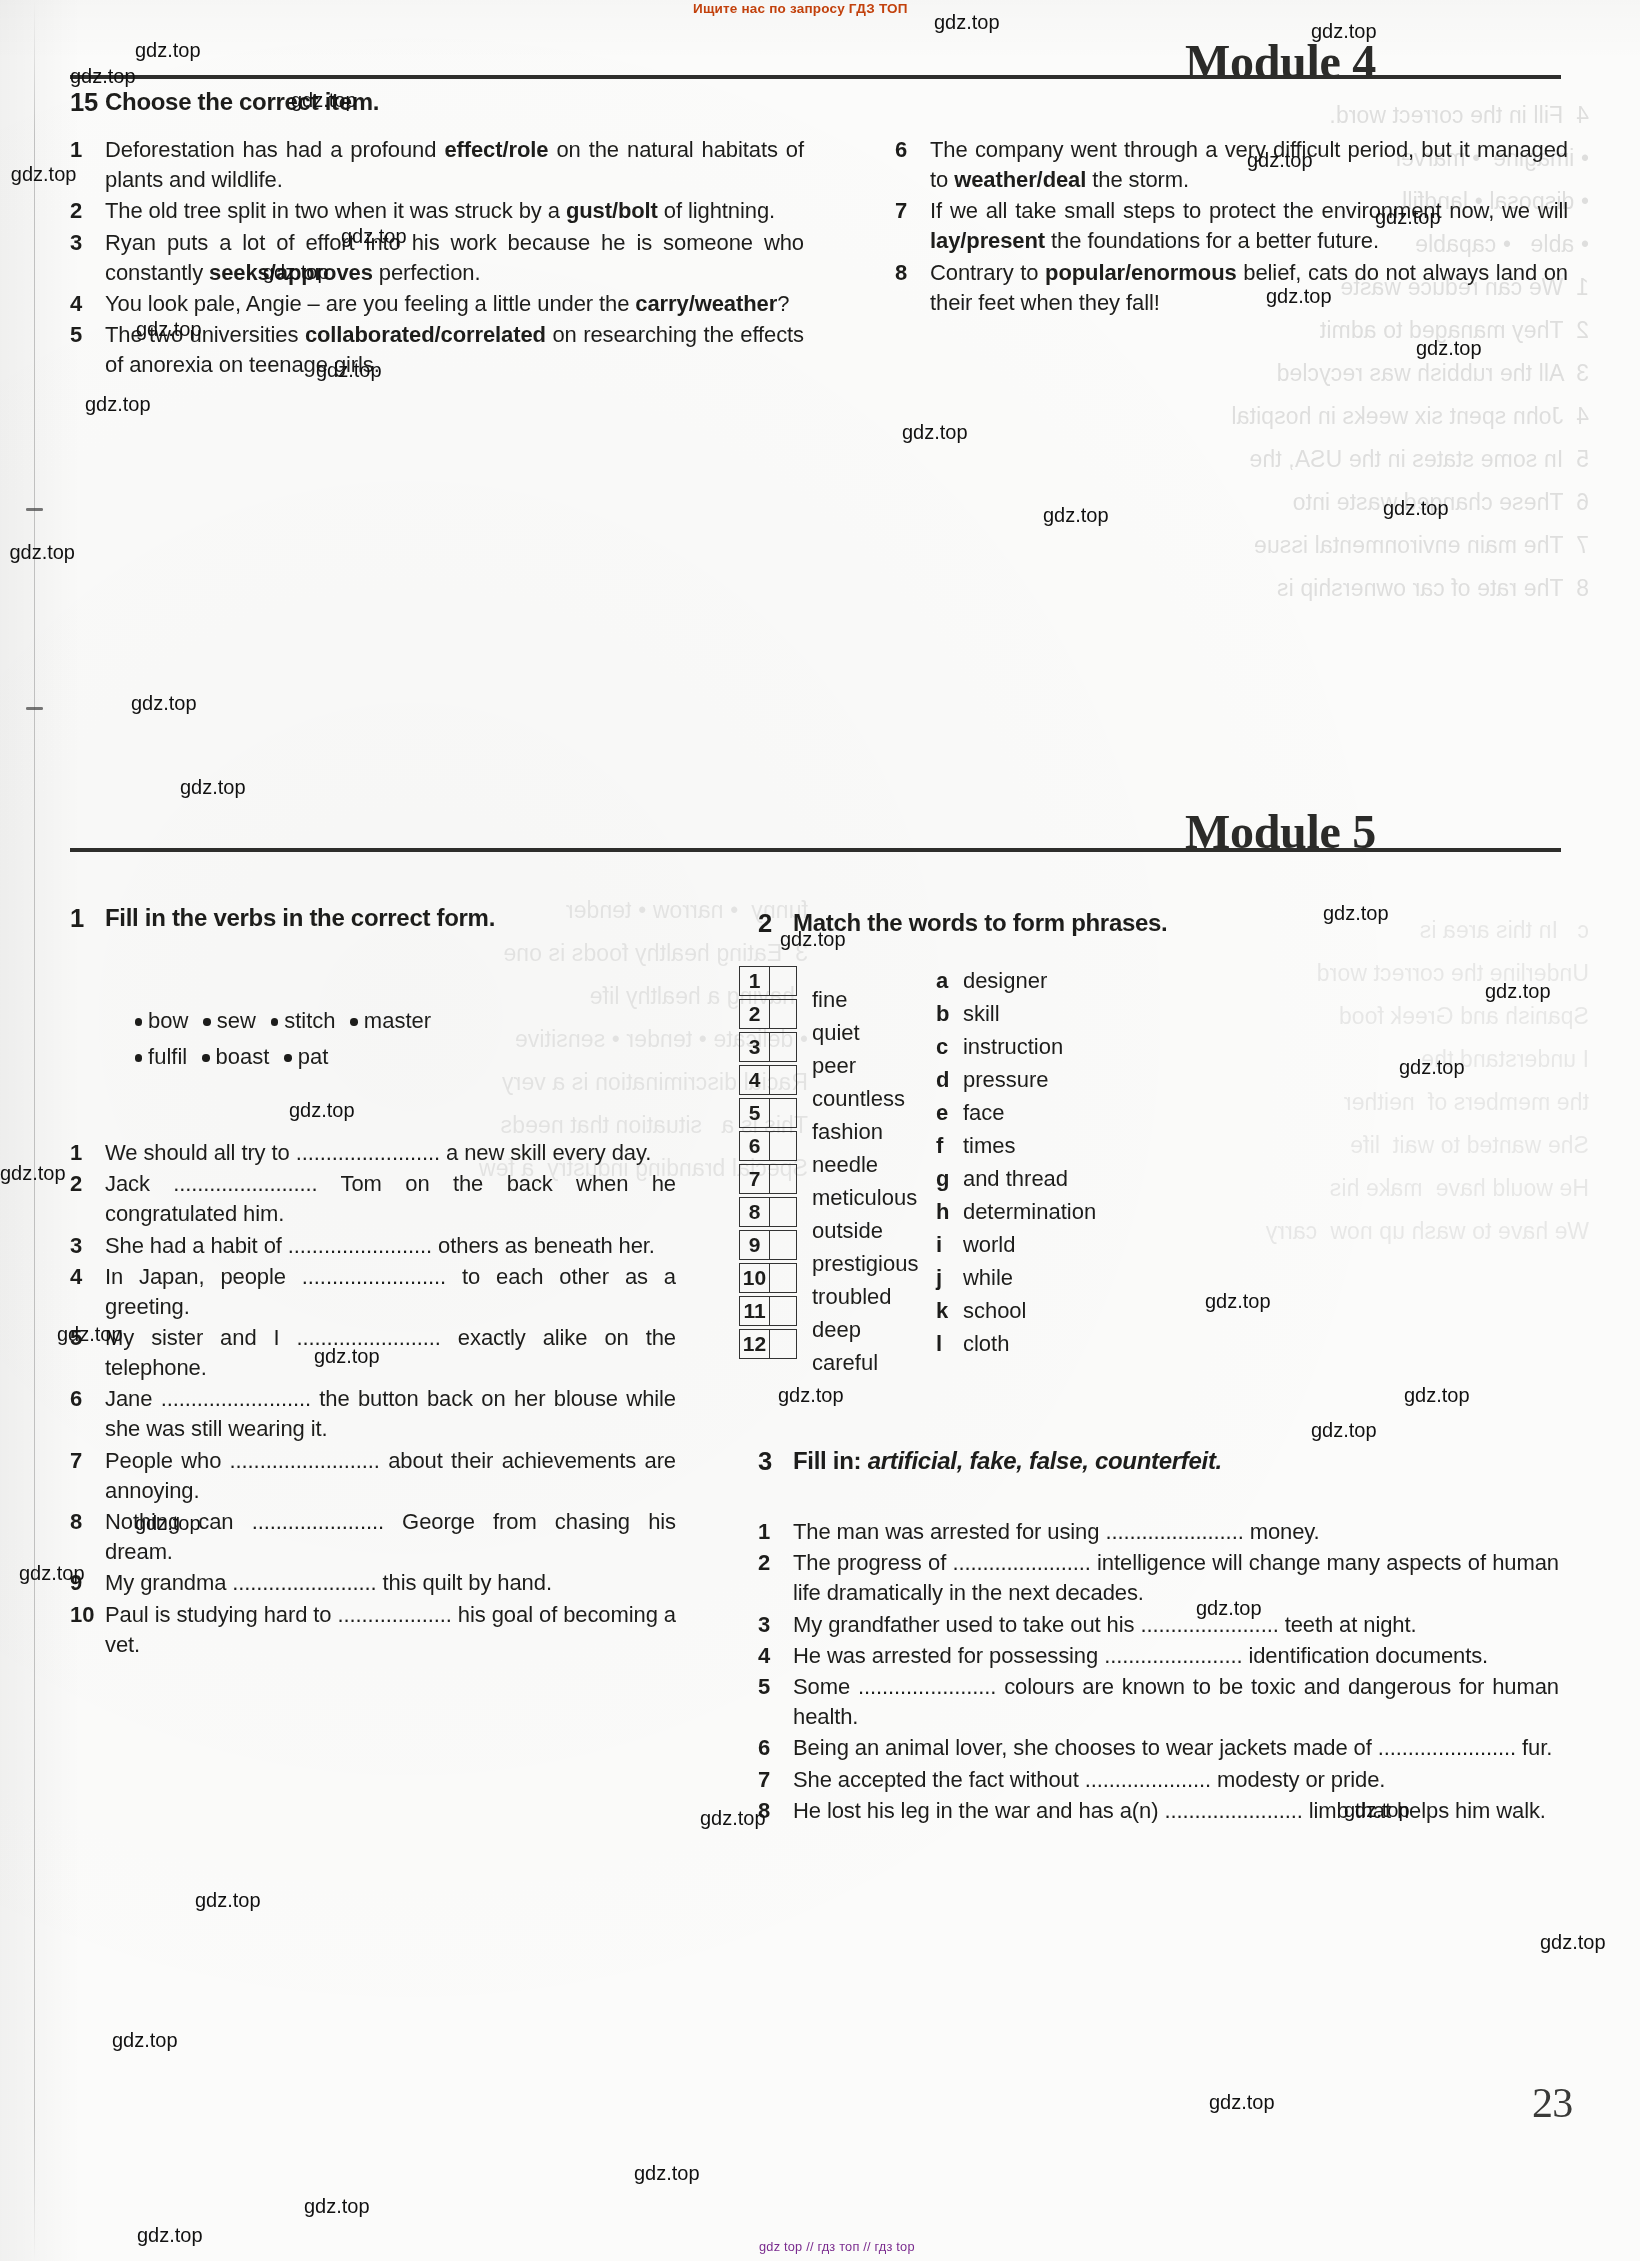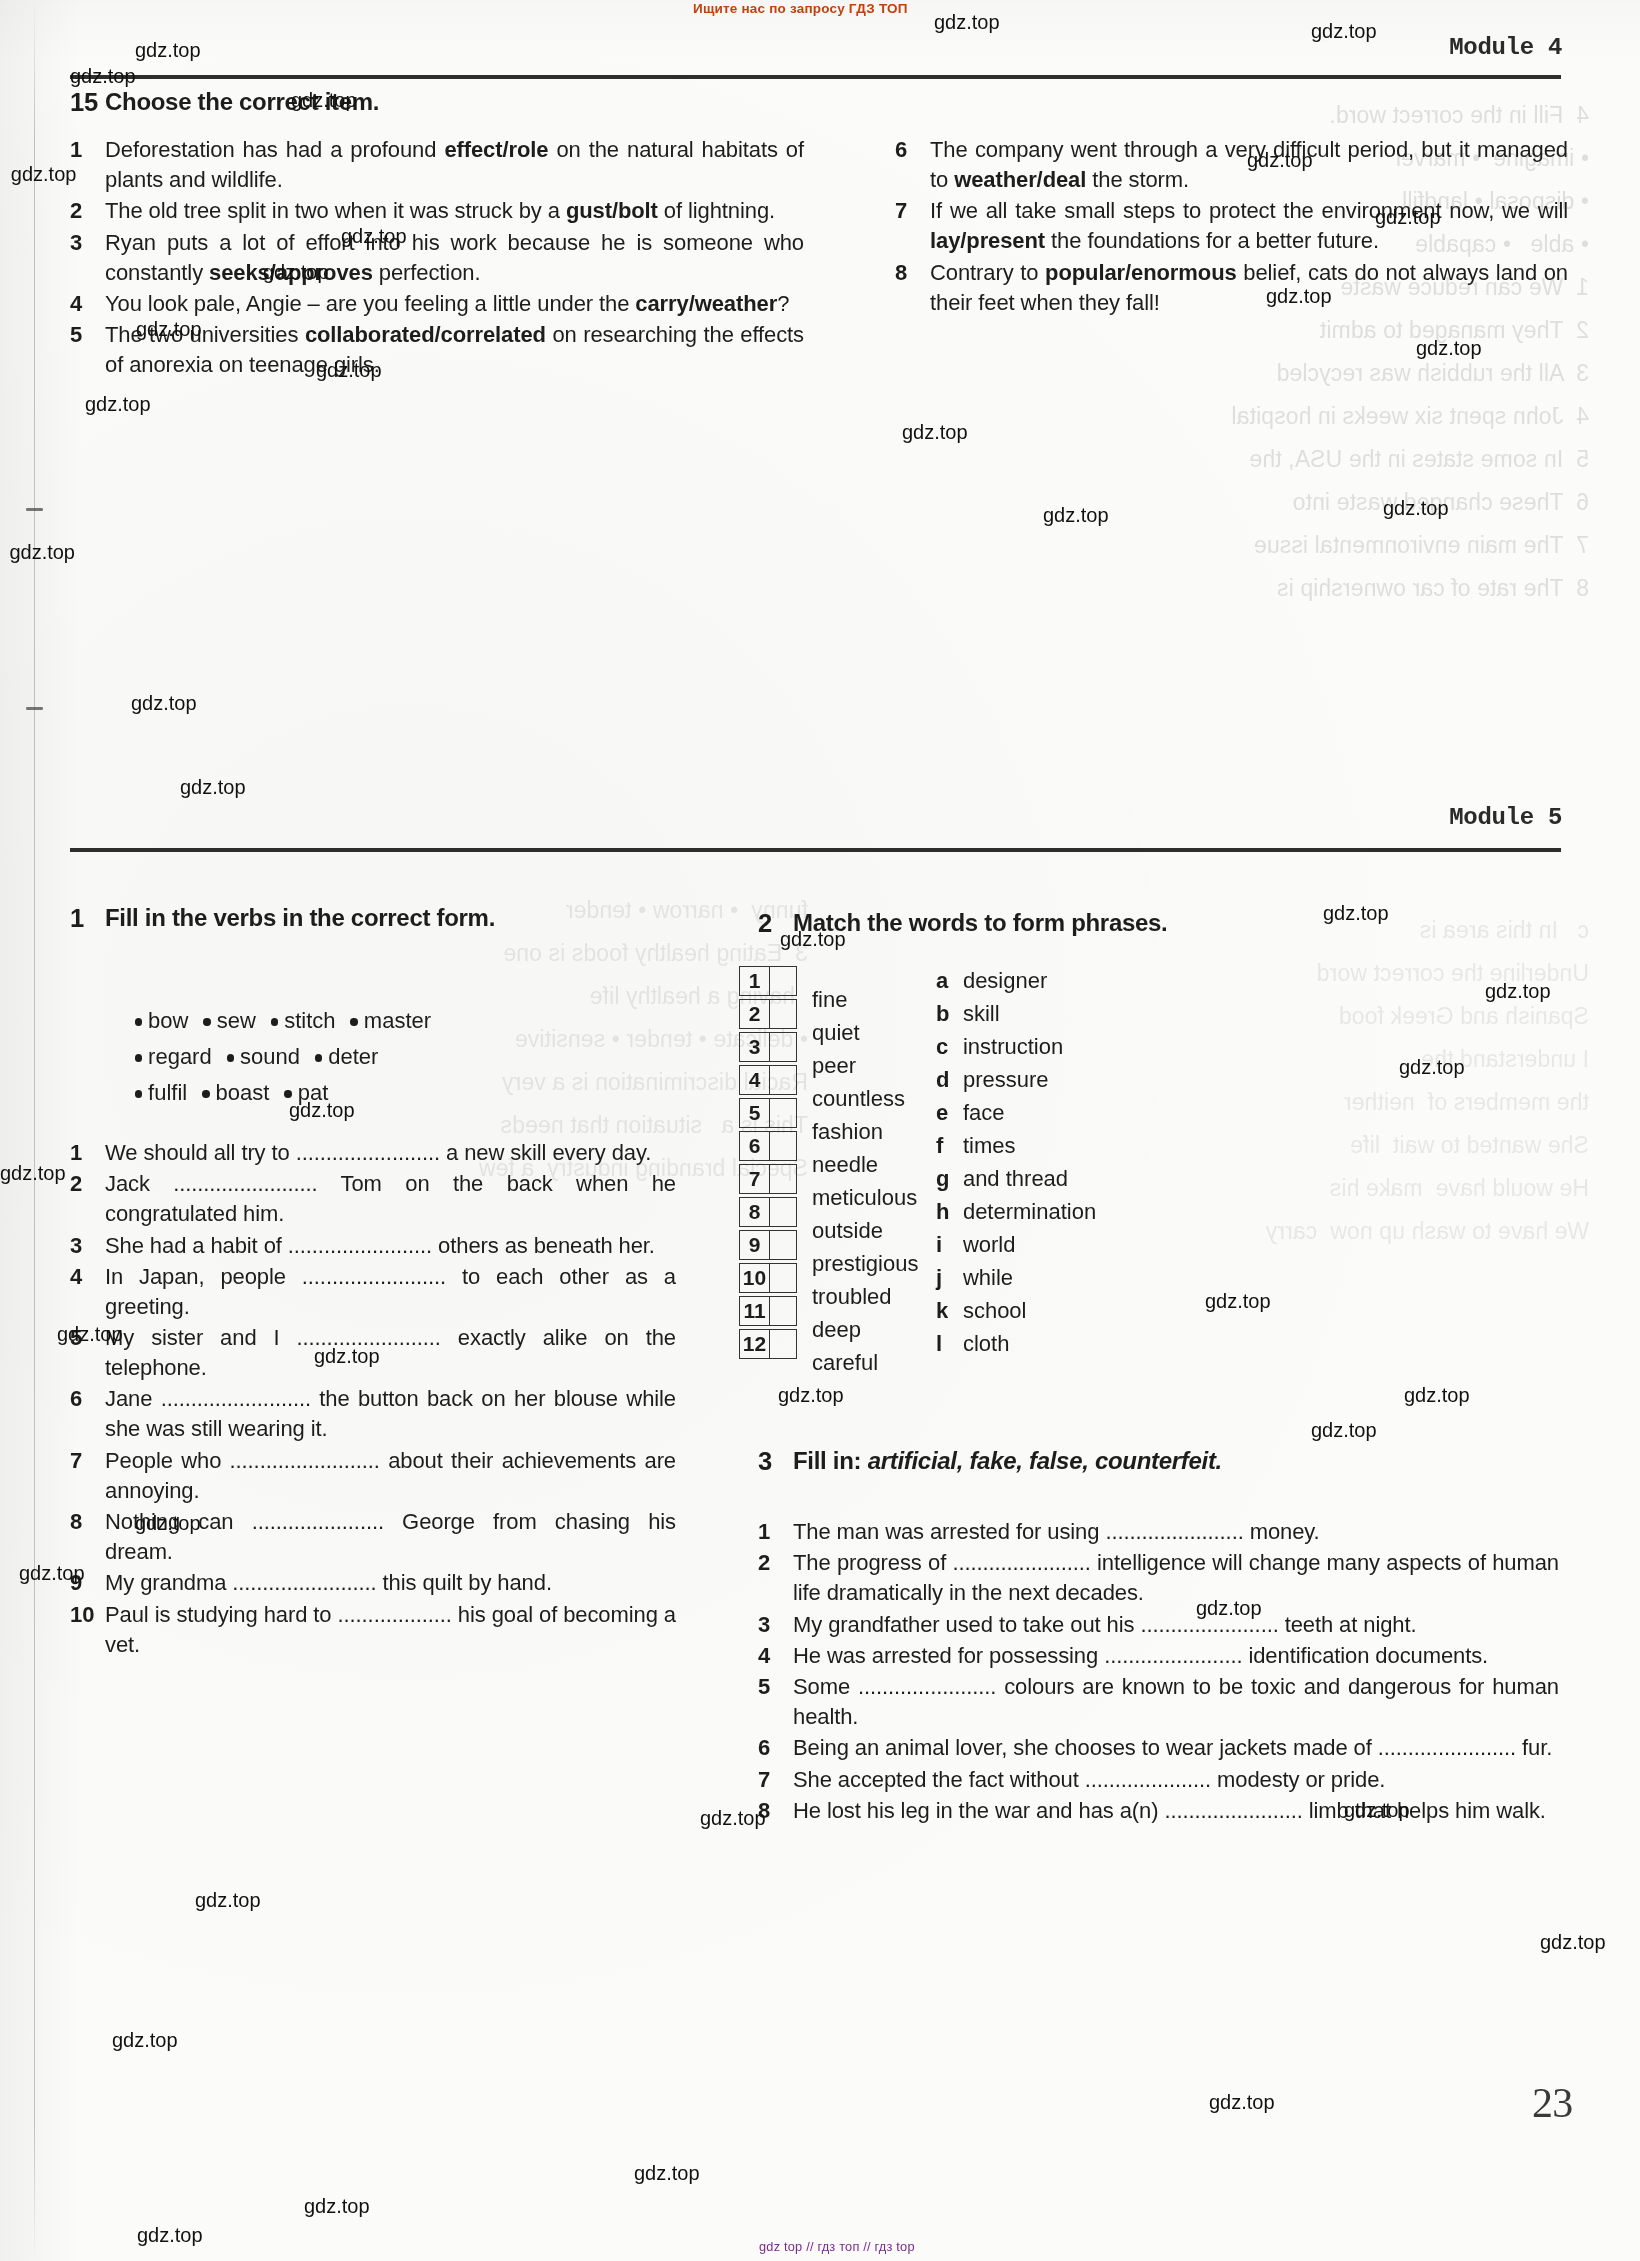--- a/index.html
+++ b/index.html
@@ -78,26 +78,25 @@
     background: #4b4b4b;
     border-radius: 1.3px;
     opacity: .75;
   }
   .rule {
     position: absolute;
     background: #2e2e2c;
   }
   .module-title {
     position: absolute;
-    font-family: Liberation Mono, monospace;
+    font-family: Liberation Serif, serif;
     font-weight: bold;
-    font-size: 24px;
+    font-size: 48px;
     letter-spacing: -0.3px;
     color: #2b2b29;
-    text-align: right;
   }
   .page-num {
     position: absolute;
     font-family: "Liberation Serif", serif;
     font-size: 42px;
     color: #3a3a38;
     letter-spacing: -0.7px;
   }
   
   .ex-head {
@@ -285,21 +284,20 @@
   <div class="module-title" style="left:1185px; top:804px; width:377px;">Module 5</div>
   <div class="rule" style="left:70px; top:848px; width:1491px; height:4px;"></div>
 
   <div class="ex-head" style="left:70px; top:902px; width:431px;">
     <span class="num">1</span>
     <span class="ttl">Fill in the verbs in the correct form.</span>
   </div>
 
   <div class="bank" id="ex1-bank" style="left:132px; top:1003px; width:633px;">
       <div class="row"><span class="bul"></span><span>bow</span>&nbsp;&nbsp;<span class="bul"></span><span>sew</span>&nbsp;&nbsp;<span class="bul"></span><span>stitch</span>&nbsp;&nbsp;<span class="bul"></span><span>master</span>&nbsp;&nbsp;</div>
-      <div class="row"><span class="bul"></span><span>regard</span>&nbsp;&nbsp;<span class="bul"></span><span>sound</span>&nbsp;&nbsp;<span class="bul"></span><span>deter</span>&nbsp;&nbsp;</div>
       <div class="row"><span class="bul"></span><span>fulfil</span>&nbsp;&nbsp;<span class="bul"></span><span>boast</span>&nbsp;&nbsp;<span class="bul"></span><span>pat</span>&nbsp;&nbsp;</div>
     </div>
 
   <div class="qlist" id="ex1-items" style="left:70px; top:1138px; width:606px;">
       <div class="q just">
         <span class="n">1</span>
         <span class="t">We should all try to ........................ a new skill every day.</span>
       </div>
       <div class="q just">
         <span class="n">2</span>

